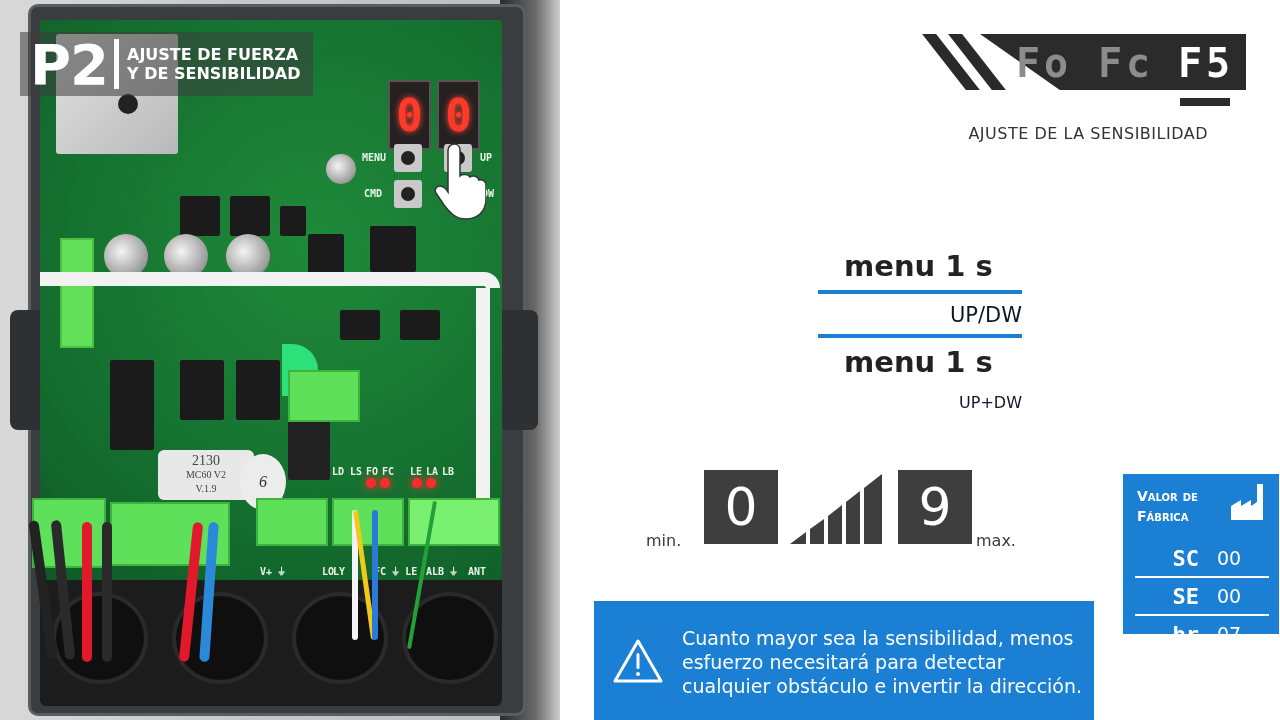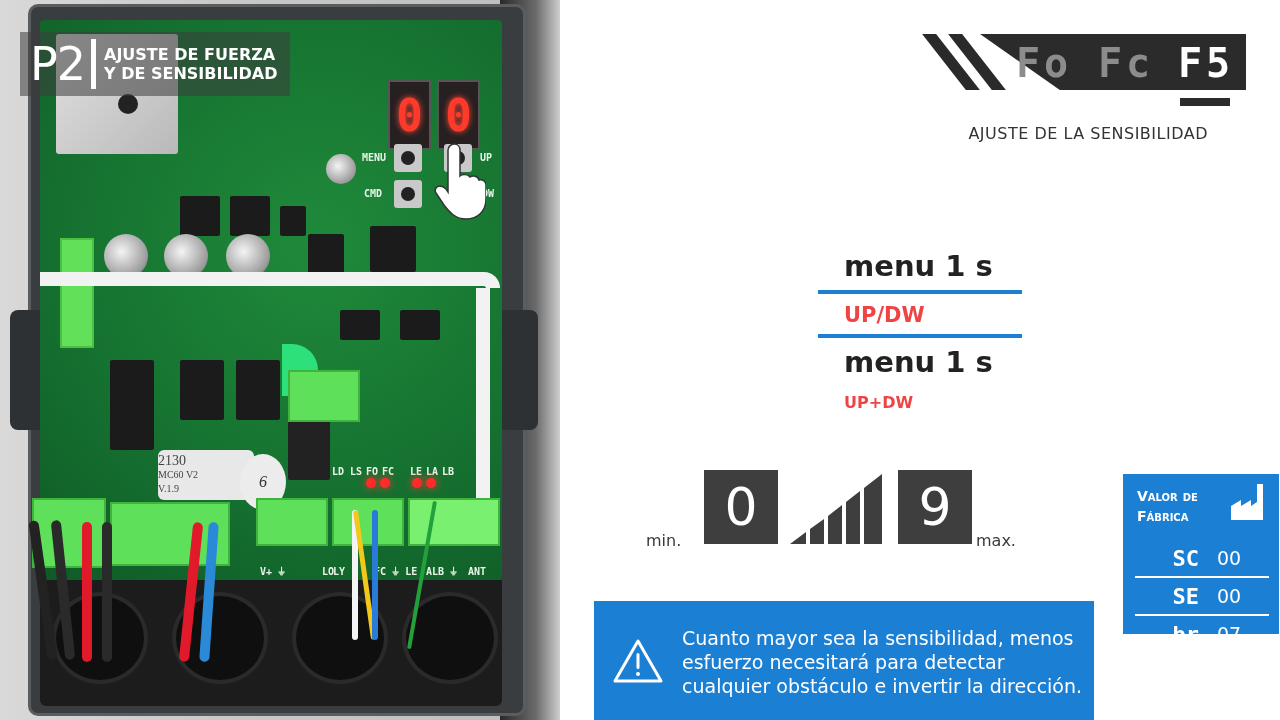--- a/index.html
+++ b/index.html
@@ -19,48 +19,48 @@
   .seg-display { position:absolute; left:348px; top:60px; width:92px; height:70px; display:flex; gap:6px; }
   .seg-display .digit { flex:1; background:#262020; border:2px solid #555; display:flex; align-items:center; justify-content:center; font-family:"DejaVu Sans Mono", monospace; font-size:44px; color:#ff3a2a; text-shadow:0 0 6px #ff4a3a; font-weight:bold; }
   .pcb-btn { position:absolute; width:28px; height:28px; background:#c9c9c9; border-radius:3px; }
   .pcb-btn::after { content:""; position:absolute; left:7px; top:7px; width:14px; height:14px; border-radius:50%; background:#222; }
   .silk { position:absolute; color:#e8f5e8; font-family:"DejaVu Sans Mono", monospace; font-size:10px; font-weight:bold; }
   .hand-icon { position:absolute; left:430px; top:140px; width:56px; height:80px; }
   .fuse { position:absolute; left:20px; top:218px; width:34px; height:110px; background:#63e05a; border:2px solid #4cc040; }
   .wire-white { position:absolute; left:0; top:252px; width:460px; height:16px; border-top:14px solid #f2f2f2; border-right:14px solid #f2f2f2; border-top-right-radius:40px; }
   .wire-white-down { position:absolute; left:436px; top:268px; width:14px; height:240px; background:#f2f2f2; }
   .terminal { position:absolute; background:#5ee05a; border:2px solid #3fb43c; }
-  .label-sticker { position:absolute; left:118px; top:430px; width:96px; height:50px; background:#e8e8e8; border-radius:6px; color:#444; font-family:"Liberation Serif", serif; text-align:left; font-size:10px; line-height:14px; padding-top:4px; }
+  .label-sticker { position:absolute; left:118px; top:430px; width:96px; height:50px; background:#e8e8e8; border-radius:6px; color:#444; font-family:"Liberation Serif", serif; text-align:center; font-size:10px; line-height:14px; padding-top:4px; }
   .label-sticker .big { font-size:14px; }
   .label-tag { position:absolute; left:200px; top:434px; width:46px; height:56px; border-radius:50%; background:#ececec; color:#333; font-family:"Liberation Serif", serif; font-size:16px; font-style:italic; display:flex; align-items:center; justify-content:center; }
   .led { position:absolute; width:10px; height:10px; border-radius:50%; background:#ff2a2a; box-shadow:0 0 8px #ff3030; }
   .green-dot { position:absolute; left:242px; top:324px; width:36px; height:52px; border-radius:0 30px 30px 0; background:#2ee07a; }
   .bottom-box { position:absolute; left:40px; top:580px; width:462px; height:126px; background:#1c1c1c; border-radius:0 0 6px 6px; }
   .gland { position:absolute; top:592px; width:96px; height:92px; border-radius:50%; background:#0f0f0f; border:4px solid #2a2a2a; }
   .wire { position:absolute; width:10px; border-radius:5px; }
 
   
   .title-overlay { position:absolute; left:20px; top:32px; height:64px; display:flex; align-items:center; background: rgba(60,60,60,0.55); padding: 0 12px 0 10px; }
-  .title-p2 { font-family:"DejaVu Sans", sans-serif; font-weight:normal; color:#ffffff; font-size:46px; letter-spacing:-1px; }
+  .title-p2 { font-family:"DejaVu Sans", sans-serif; font-weight:bold; color:#ffffff; font-size:56px; letter-spacing:-1px; }
   .title-bar { width:5px; height:50px; background:#ffffff; margin:0 8px 0 6px; }
   .title-text { color:#ffffff; font-family:"DejaVu Sans", sans-serif; font-weight:bold; font-size:16px; line-height:19px; }
 
   
   .header-badge { position:absolute; left:928px; top:34px; width:320px; height:56px; }
   .header-badge .stripe { position:absolute; top:0; width:14px; height:56px; background:#2a2a2a; transform:skewX(38deg); }
   .header-badge .panel { position:absolute; left:52px; top:0; width:266px; height:56px; background:#2b2b2b; clip-path: polygon(14% 0, 100% 0, 100% 100%, 30% 100%, 0 0); }
   .seg-code { position:absolute; top:6px; font-family:"DejaVu Sans Mono", monospace; font-size:40px; font-weight:bold; letter-spacing:4px; }
   .seg-code.dim { color:#8c8c8c; }
   .seg-code.active { color:#ffffff; }
   .active-underline { position:absolute; left:1180px; top:98px; width:50px; height:8px; background:#2b2b2b; }
   .subtitle { position:absolute; left:928px; top:124px; width:280px; text-align:right; font-size:16px; color:#333; letter-spacing:0.5px; font-family:"DejaVu Sans", sans-serif; }
 
   .steps { position:absolute; left:818px; top:246px; width:204px; }
   .step-big { font-family:"DejaVu Sans", sans-serif; font-weight:bold; font-size:29px; color:#222; padding-left:26px; line-height:40px; }
-  .step-small { font-family:"DejaVu Sans", sans-serif; font-weight:bold; font-size:21px; color:#ef4444; padding-left:26px; line-height:30px; }
+  .step-small { font-family:"DejaVu Sans", sans-serif; font-weight:normal; font-size:21px; color:#0f172a; padding-left:26px; line-height:30px;text-align:right; }
   .step-divider { height:4px; background:#1b7fd4; width:204px; }
 
   .range { position:absolute; left:646px; top:470px; height:82px; width:400px; }
   .range .lbl { position:absolute; bottom:0; font-size:16px; color:#3a3a3a; font-family:"DejaVu Sans", sans-serif; }
   .range .box { position:absolute; top:0; width:74px; height:74px; background:#3e3e3e; color:#fff; font-size:52px; font-family:"DejaVu Sans", sans-serif; display:flex; align-items:center; justify-content:center; }
   .range .bars { position:absolute; left:144px; top:2px; width:94px; height:72px; }
 
   .factory { position:absolute; left:1123px; top:474px; width:156px; height:160px; background:#1b7fd4; padding:12px 12px 0 14px; color:#fff; }
   .factory .fhead { font-family:"DejaVu Sans", sans-serif; font-weight:bold; font-size:14px; line-height:20px; font-variant:small-caps; }
   .factory .ficon { position:absolute; right:10px; top:8px; width:40px; height:40px; }

